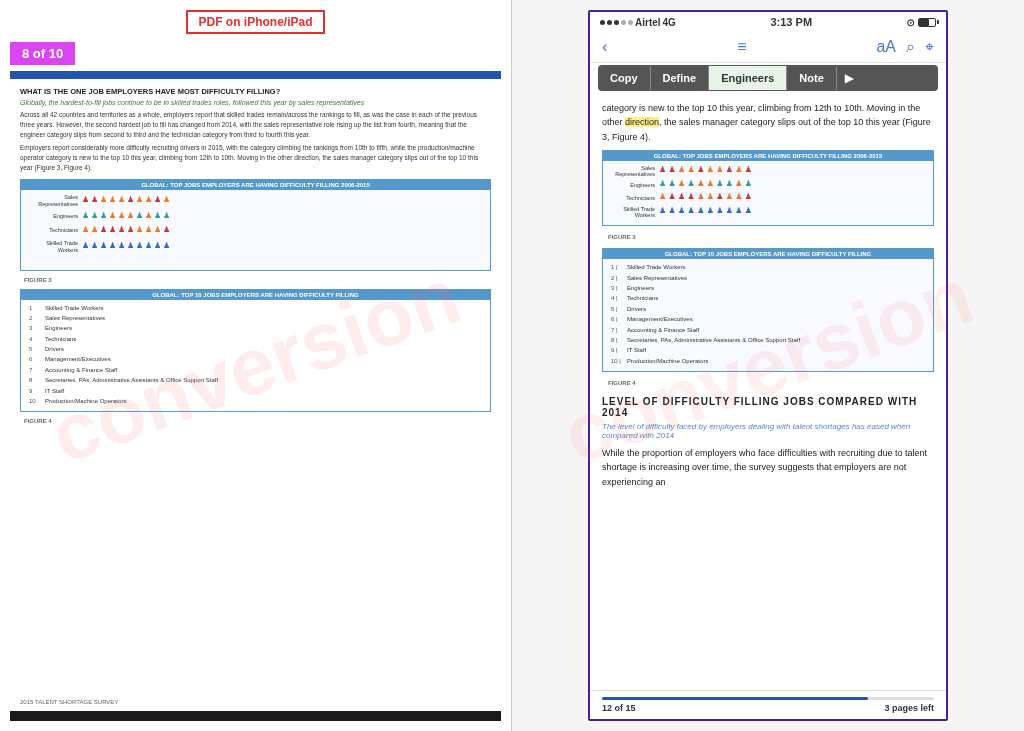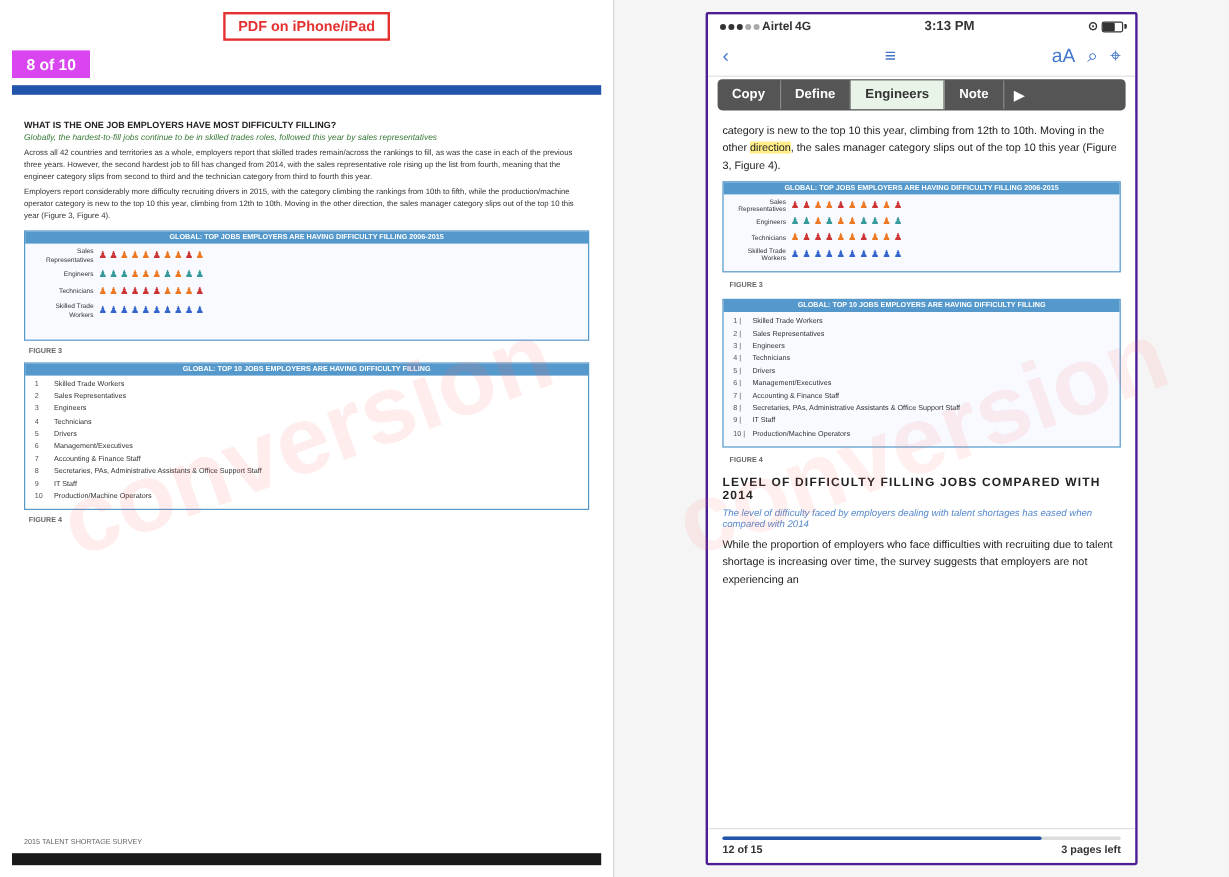--- a/index.html
+++ b/index.html
@@ -65,21 +65,20 @@
       background: #2255aa;
       margin-bottom: 8px;
     }
 
     .doc-content {
       width: 100%;
       padding: 0 10px;
       font-size: 7px;
       color: #222;
       flex: 1;
-      margin-top: 13px;
     }
 
     .doc-content h3 {
       font-size: 7.5px;
       font-weight: bold;
       color: #222;
       margin-bottom: 3px;
       text-transform: uppercase;
     }
 

